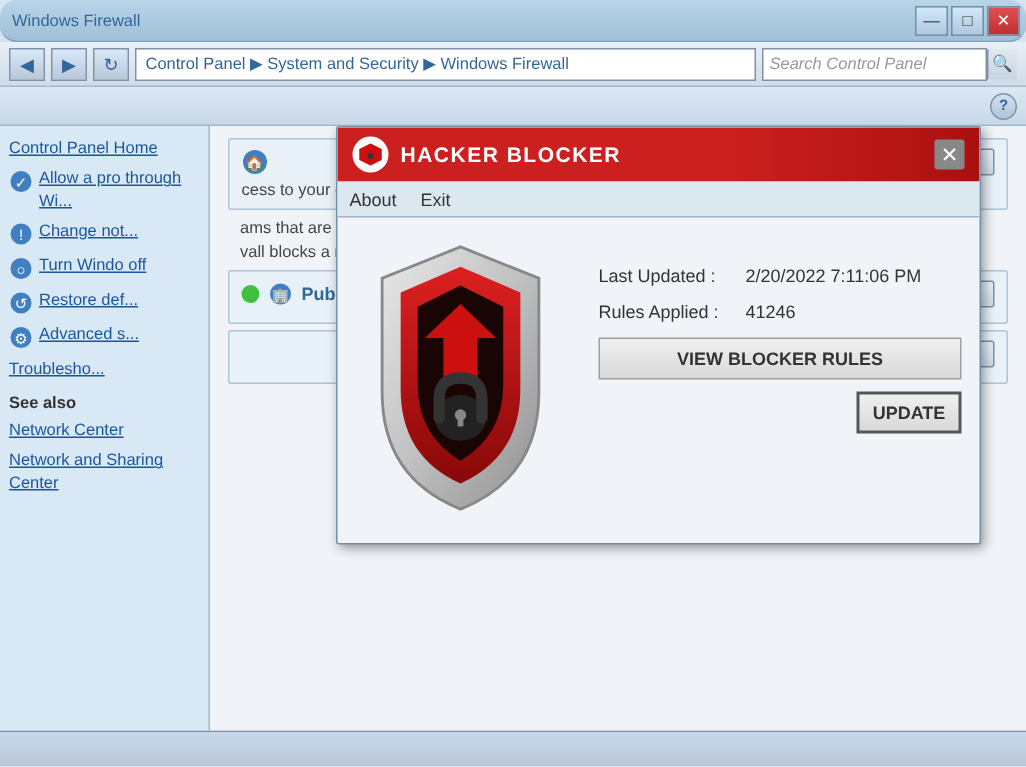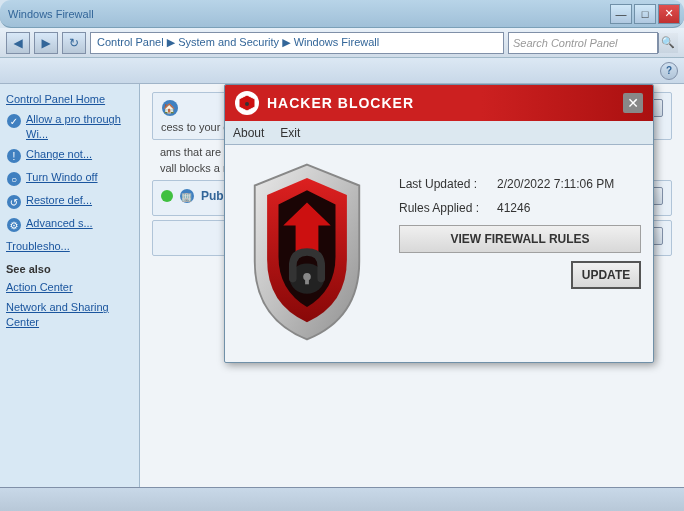--- a/index.html
+++ b/index.html
@@ -487,21 +487,21 @@
       <svg class="sidebar-icon" viewBox="0 0 16 16">
         <circle cx="8" cy="8" r="7" fill="#4080c0"></circle>
         <text x="8" y="12" text-anchor="middle" font-size="10" fill="white">⚙</text>
       </svg>
       <span class="sidebar-item-text">Advanced s...</span>
     </div>
 
     <div class="sidebar-link">Troublesho...</div>
 
     <div class="see-also-label">See also</div>
-    <div class="sidebar-link">Action Center</div>
+    <div class="sidebar-link">Network Center</div>
     <div class="sidebar-link">Network and Sharing Center</div>
   </div>
 
   <div class="content-area">
 
     <div class="network-section">
       <div class="network-row">
         <div class="network-title">
           <svg class="net-shield-icon" viewBox="0 0 18 18">
             <ellipse cx="9" cy="9" rx="8" ry="8" fill="#4080c0"></ellipse>
@@ -607,21 +607,21 @@
           <div class="dialog-info">
             <div class="info-row">
               <span class="info-label">Last Updated :</span>
               <span class="info-value">2/20/2022 7:11:06 PM</span>
             </div>
             <div class="info-row">
               <span class="info-label">Rules Applied :</span>
               <span class="info-value">41246</span>
             </div>
             <div class="view-rules-btn">
-              <span>VIEW FIREWALL RULES</span>
+              <span>VIEW BLOCKER RULES</span>
             </div>
             <div style="text-align:right;">
               <div class="update-btn">
                 <span>UPDATE</span>
               </div>
             </div>
           </div>
         </div>
       </div>
     </div>

